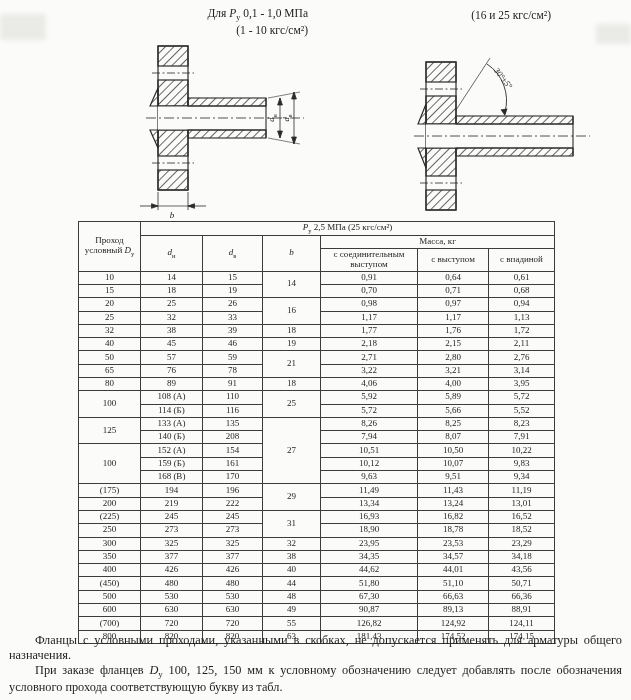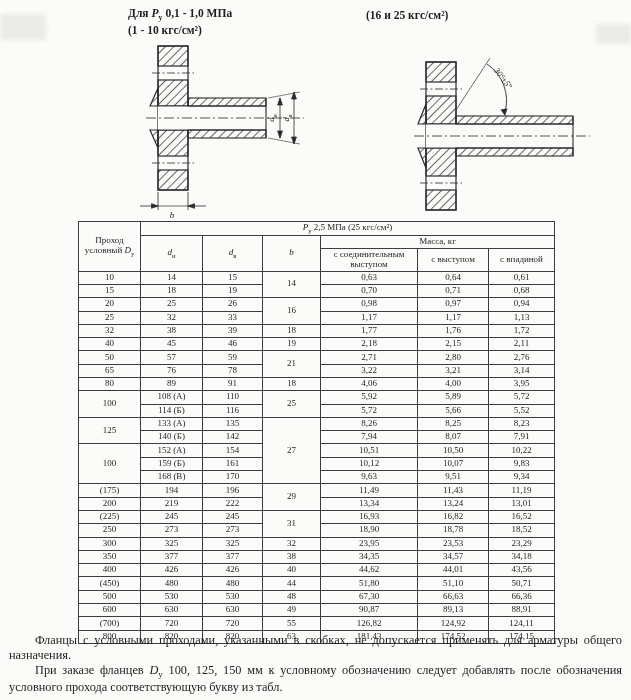--- a/index.html
+++ b/index.html
@@ -3,21 +3,21 @@
 <meta charset="utf-8">
 <style>
   html,body{margin:0;padding:0;}
   body{
     width:631px;height:700px;position:relative;overflow:hidden;
     background:#fbfbf9;
     font-family:"Liberation Serif","DejaVu Serif",serif;
     color:#1e1e1e;
   }
   .artifact{position:absolute;background:#b9b9b6;opacity:.25;filter:blur(2px);}
-  .fig-title{position:absolute;text-align:left;font-size:11.5px;line-height:1.25;font-weight:bold;}
+  .fig-title{position:absolute;text-align:right;font-size:11.5px;line-height:1.25;}
   .fig-title i{font-style:italic;}
   .fig-title sub{font-size:8px;}
   .fig{position:absolute;}
   svg text{font-family:"Liberation Serif","DejaVu Serif",serif;}
 
   table.flange{
     position:absolute;left:78px;top:221px;width:476px;
     border-collapse:collapse;table-layout:fixed;
     font-size:9px;line-height:1.1;
   }
@@ -171,21 +171,21 @@
         <th>с выступом</th>
         <th>с впадиной</th>
       </tr>
     </thead>
     <tbody>
         <tr>
           <td>10</td>
           <td>14</td>
           <td>15</td>
           <td rowspan="2">14</td>
-          <td>0,63</td>
+          <td>0,91</td>
           <td>0,64</td>
           <td>0,61</td>
         </tr>
         <tr>
           <td>15</td>
           <td>18</td>
           <td>19</td>
           <td>0,70</td>
           <td>0,71</td>
           <td>0,68</td>
@@ -271,21 +271,21 @@
           <td rowspan="2">125</td>
           <td>133 (А)</td>
           <td>135</td>
           <td rowspan="5">27</td>
           <td>8,26</td>
           <td>8,25</td>
           <td>8,23</td>
         </tr>
         <tr>
           <td>140 (Б)</td>
-          <td>142</td>
+          <td>208</td>
           <td>7,94</td>
           <td>8,07</td>
           <td>7,91</td>
         </tr>
         <tr>
           <td rowspan="3">100</td>
           <td>152 (А)</td>
           <td>154</td>
           <td>10,51</td>
           <td>10,50</td>

